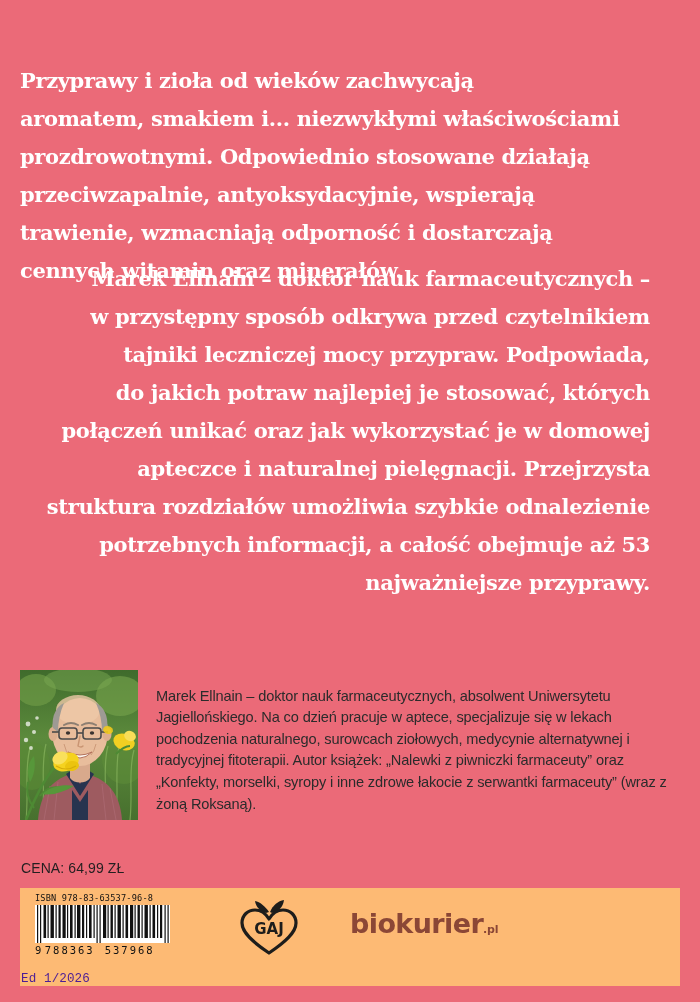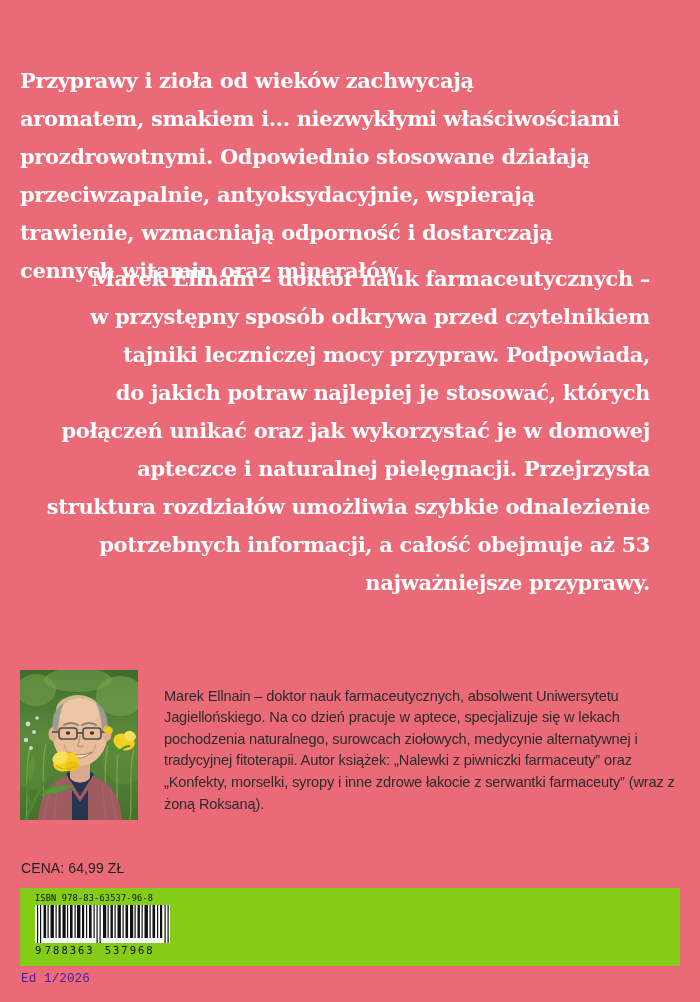--- a/index.html
+++ b/index.html
@@ -56,21 +56,21 @@
   #blurb-2 { top: 260px; text-align: right; }
   #blurb-3 { top: 537px; }
 
   
   .bio-block {
     position: absolute;
     left: 20px;
     top: 670px;
     width: 660px;
     display: flex;
-    gap: 26px;
+    gap: 18px;
     align-items: flex-start;
   }
 
   .author-photo {
     width: 118px;
     height: 150px;
     flex: 0 0 118px;
     position: relative;
     overflow: hidden;
     background: #4e7a3a;
@@ -98,22 +98,22 @@
     font-size: 14px;
     letter-spacing: 0.1px;
   }
 
   
   .white-strip {
     position: absolute;
     left: 20px;
     top: 888px;
     width: 660px;
-    height: 78px;
-    background: #84cc16;
+    height: 98px;
+    background: #fdba74;
   }
 
   .barcode-wrap {
     position: absolute;
     left: 15px;
     top: 5px;
     width: 135px;
   }
   .isbn-text {
     font-family: "DejaVu Sans Mono", monospace;
@@ -362,19 +362,33 @@
         </g>
       </svg>
 
       <div class="barcode-digits">
         <span class="bd-lead">9</span>
         <span class="bd-left">788363</span>
         <span class="bd-right">537968</span>
       </div>
     </div>
 
-
+    <div class="gaj-logo">
+      <svg width="62" height="58" viewBox="0 0 62 58" xmlns="http://www.w3.org/2000/svg">
+
+        <path d="M31 13 C27 7 22 3 17 2 C18 8 22 12 28 14 Z" fill="#1d1d1b"></path>
+        <path d="M32 13 C35 6 40 2 46 1 C45 8 41 12 34 14 Z" fill="#1d1d1b"></path>
+
+        <path d="M31 54 C16 44 4 34 4 24 C4 16 10 11 17 11 C23 11 28 15 31 20
+                 C34 15 39 11 45 11 C52 11 58 16 58 24 C58 34 46 44 31 54 Z" fill="none" stroke="#1d1d1b" stroke-width="3.2" stroke-linejoin="round"></path>
+        <text x="31" y="35" text-anchor="middle" font-family="DejaVu Sans, sans-serif" font-size="15" font-weight="bold" fill="#1d1d1b">GAJ</text>
+      </svg>
+    </div>
+
+    <div class="biokurier-logo">
+      <span>biokurier</span><span class="tld">.pl</span>
+    </div>
 
   </div>
 
   <div class="edition">Ed 1/2026</div>
 
 </div>
 
 </body></html>

